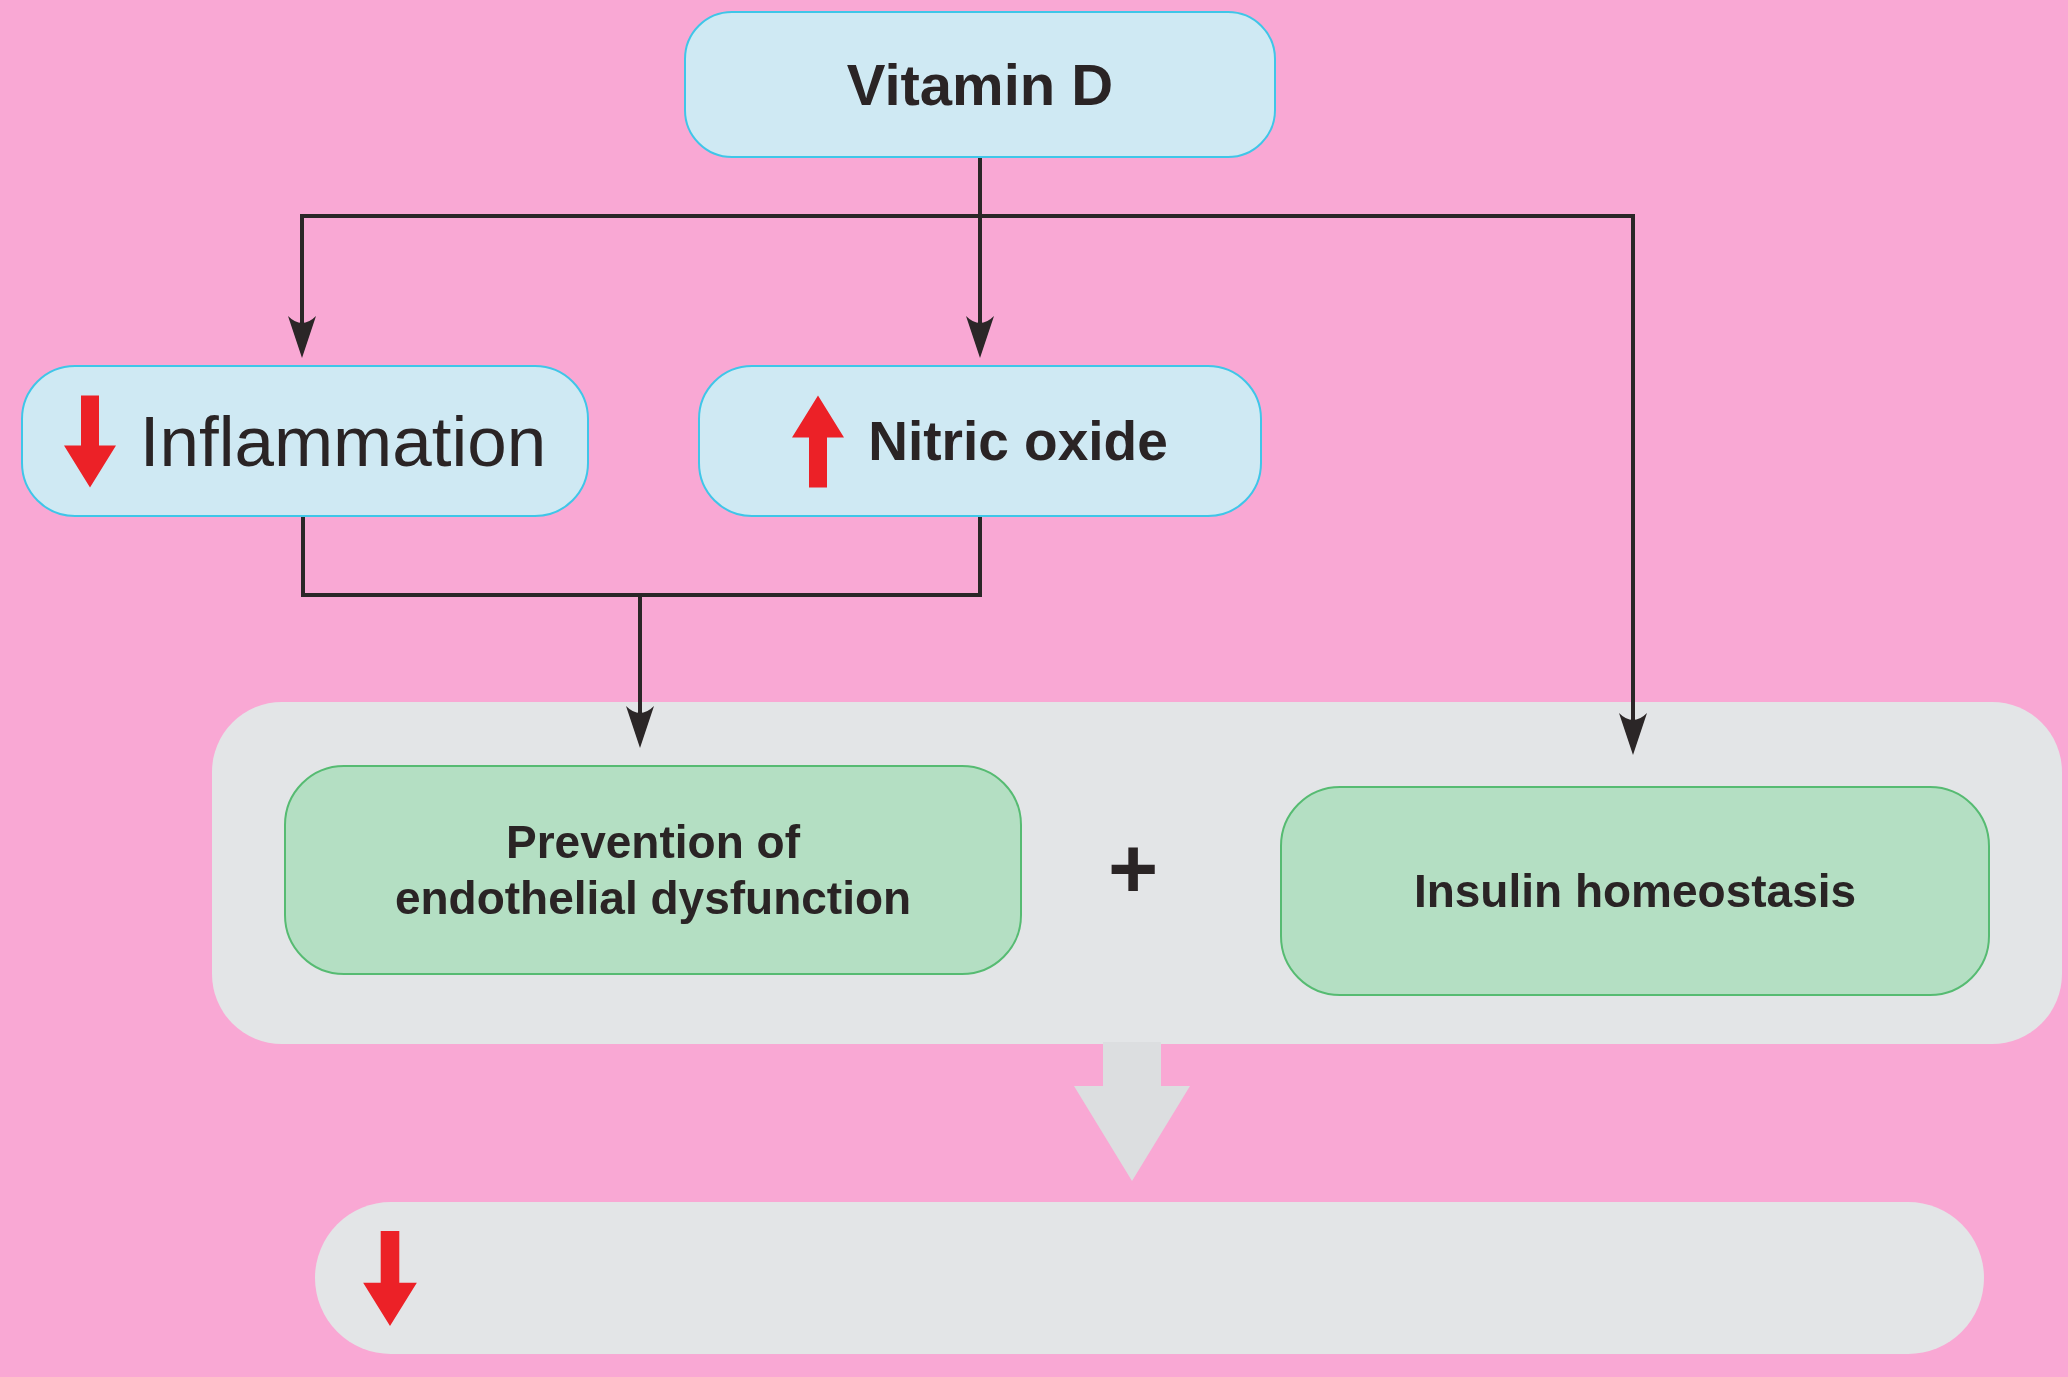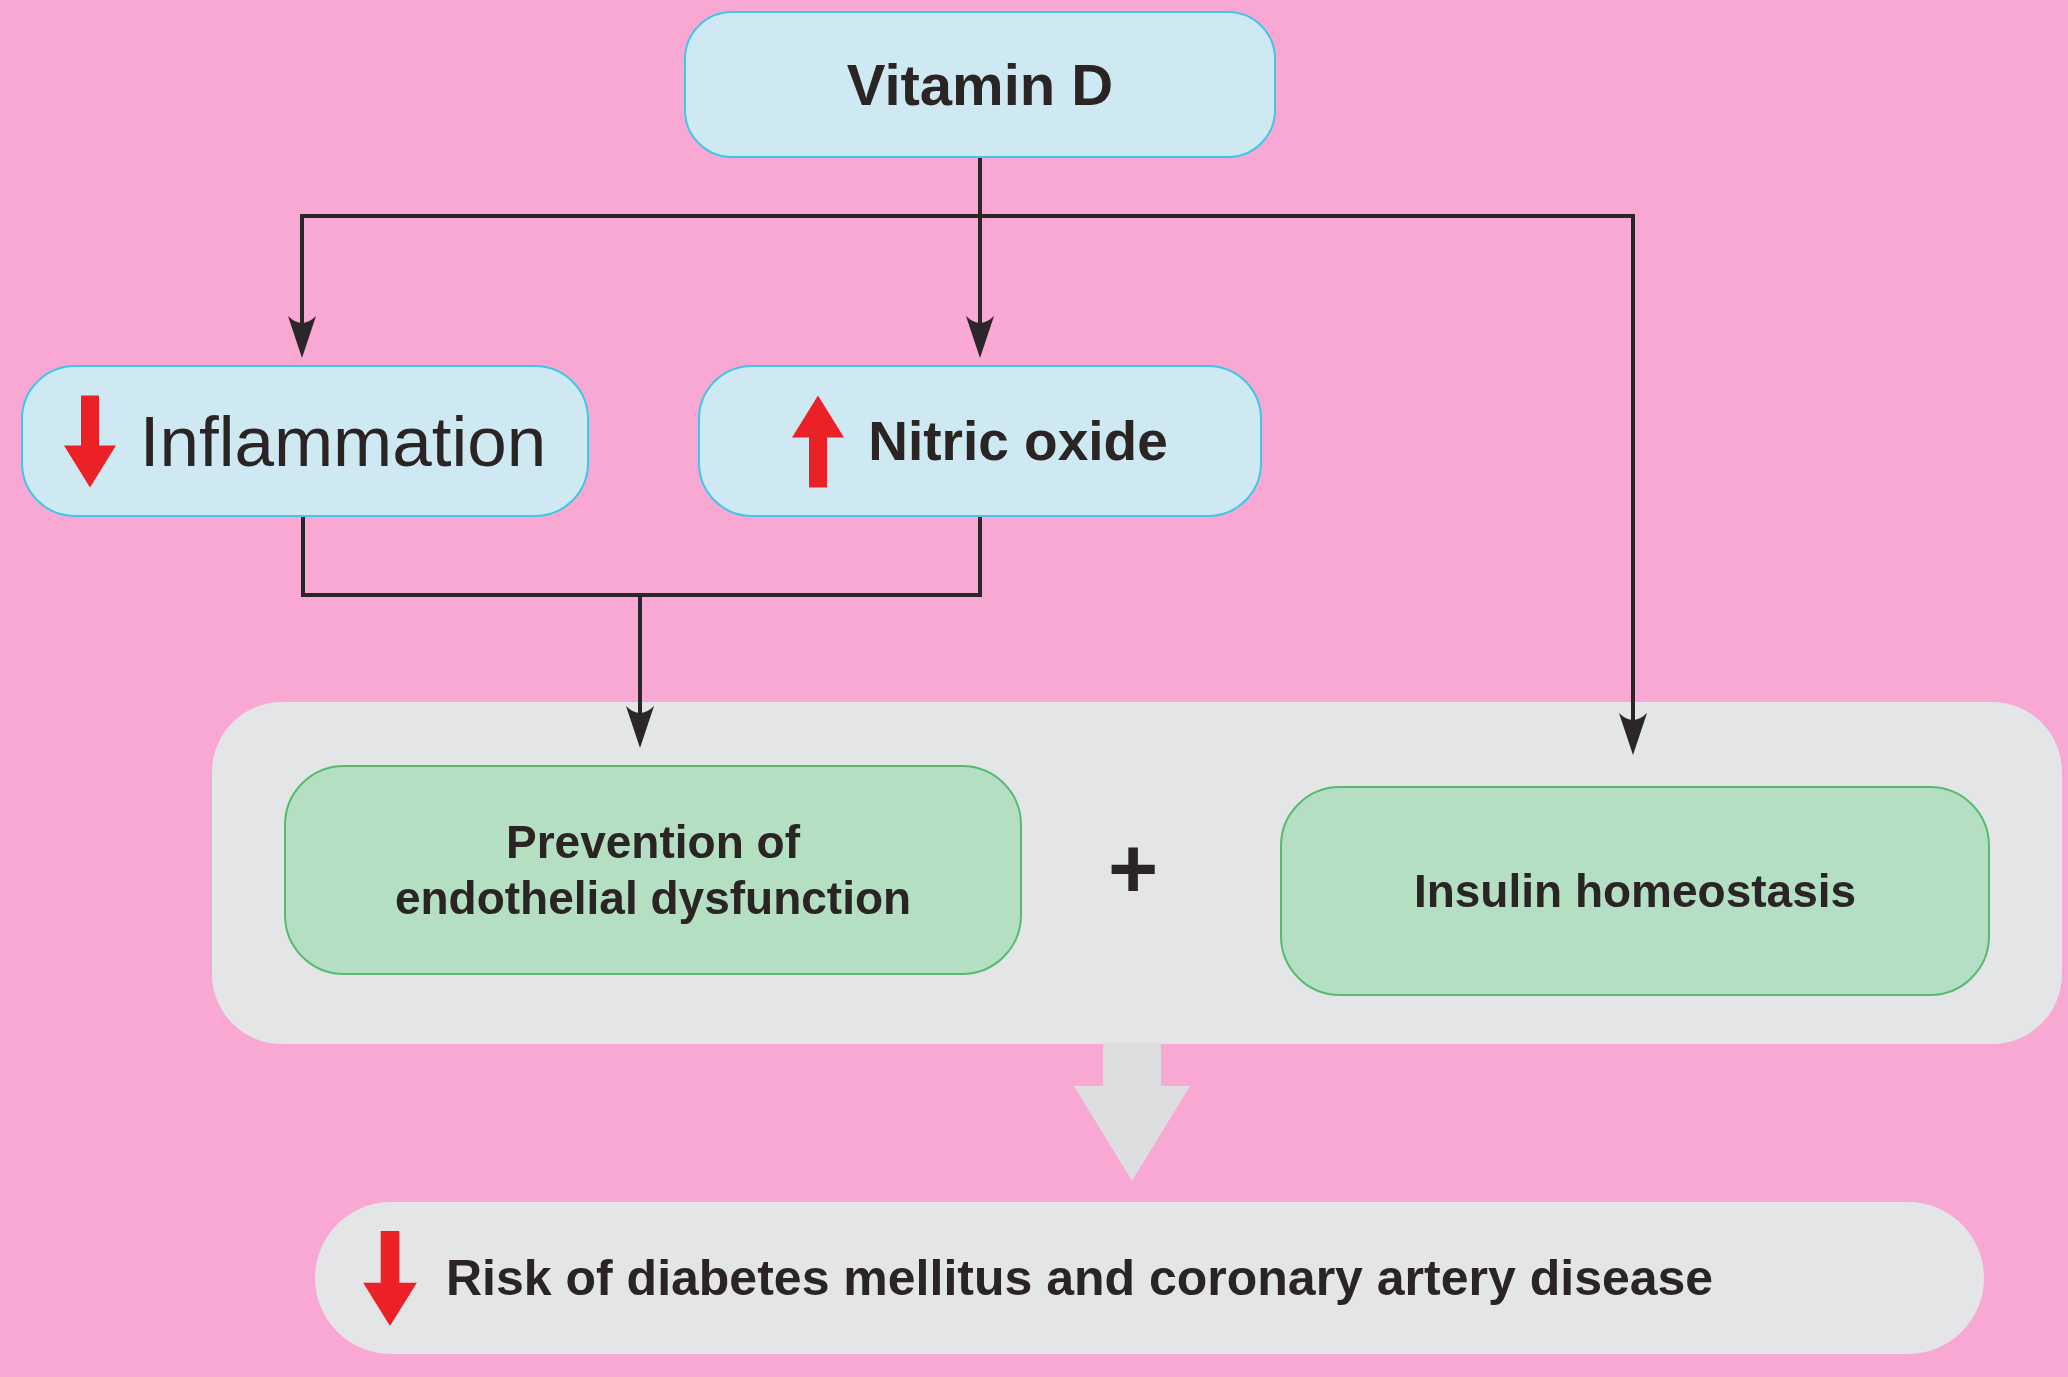--- a/index.html
+++ b/index.html
@@ -137,16 +137,15 @@
   <div class="node plus-sign">+</div>
 
   <div class="node pill-green node-insulin">
     <span class="label">Insulin homeostasis</span>
   </div>
 
   <div class="node node-risk">
     <svg class="red-icon" width="58" height="95" viewBox="0 0 52 92">
       <path d="M17 0 H35 V50 H52 L26 92 L0 50 H17 Z"></path>
     </svg>
-    <span class="label">Risk of diabetes mellitus and coronary artery disease</span>
   </div>
 
 </div>
 
 </body></html>

